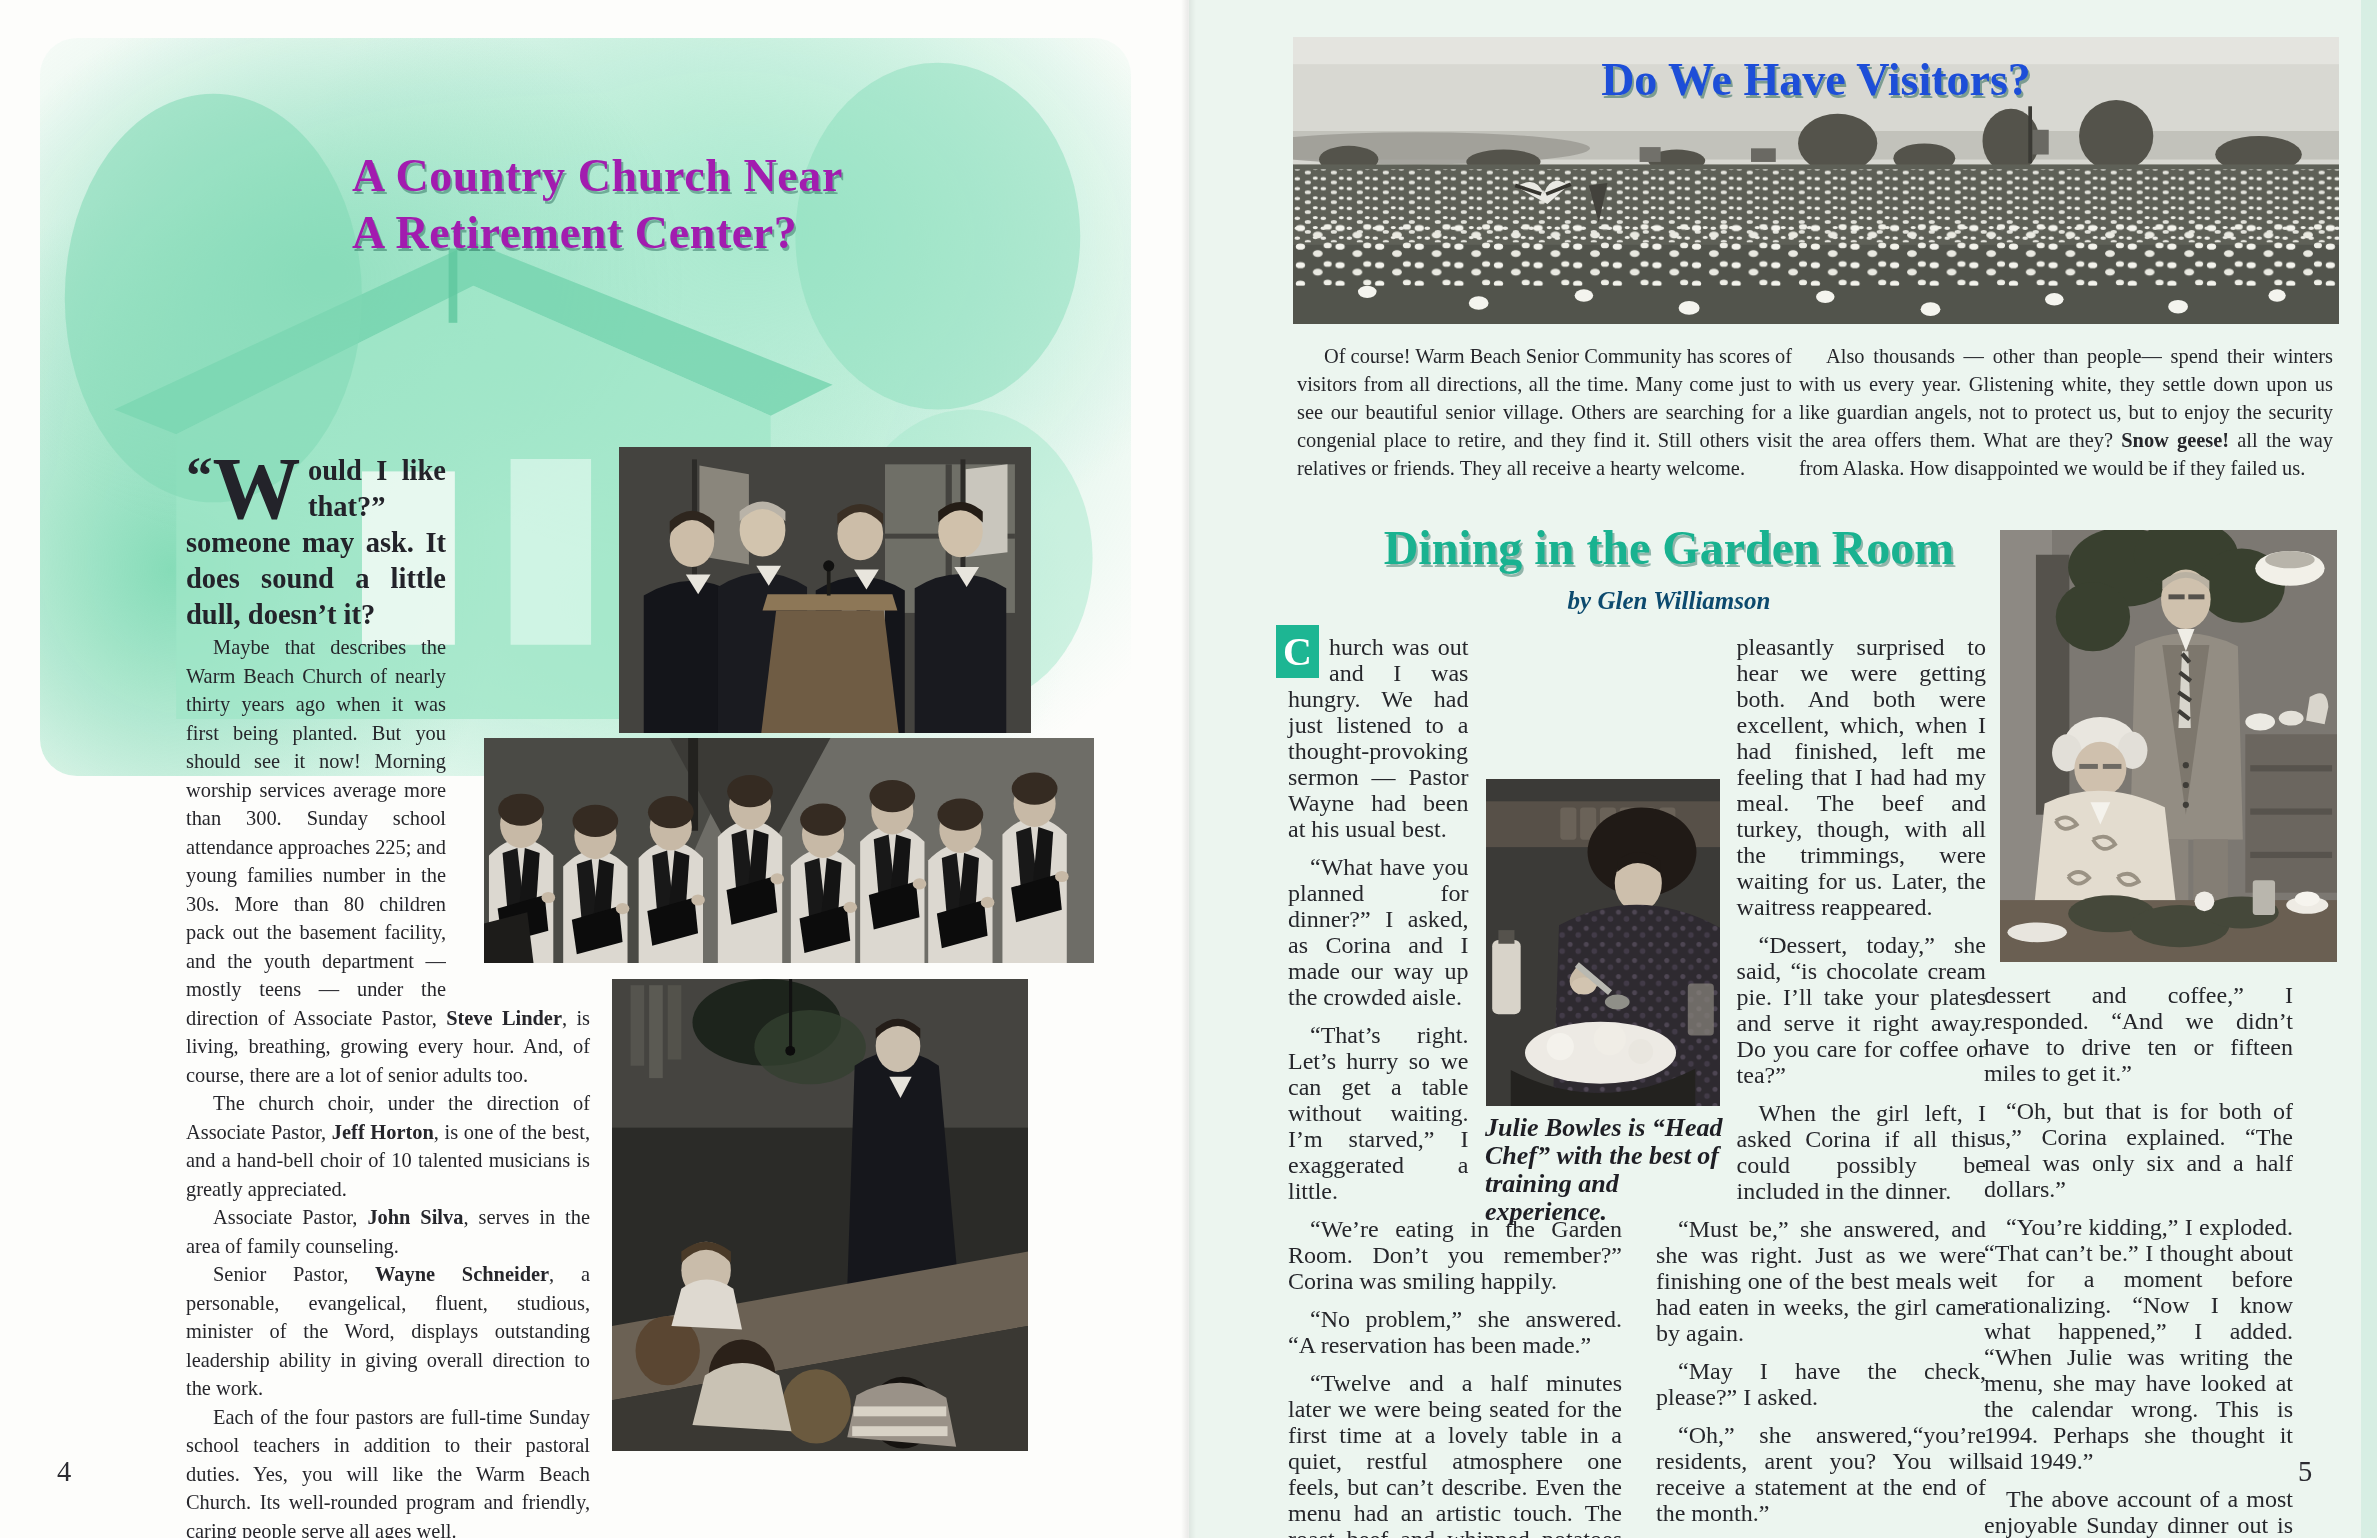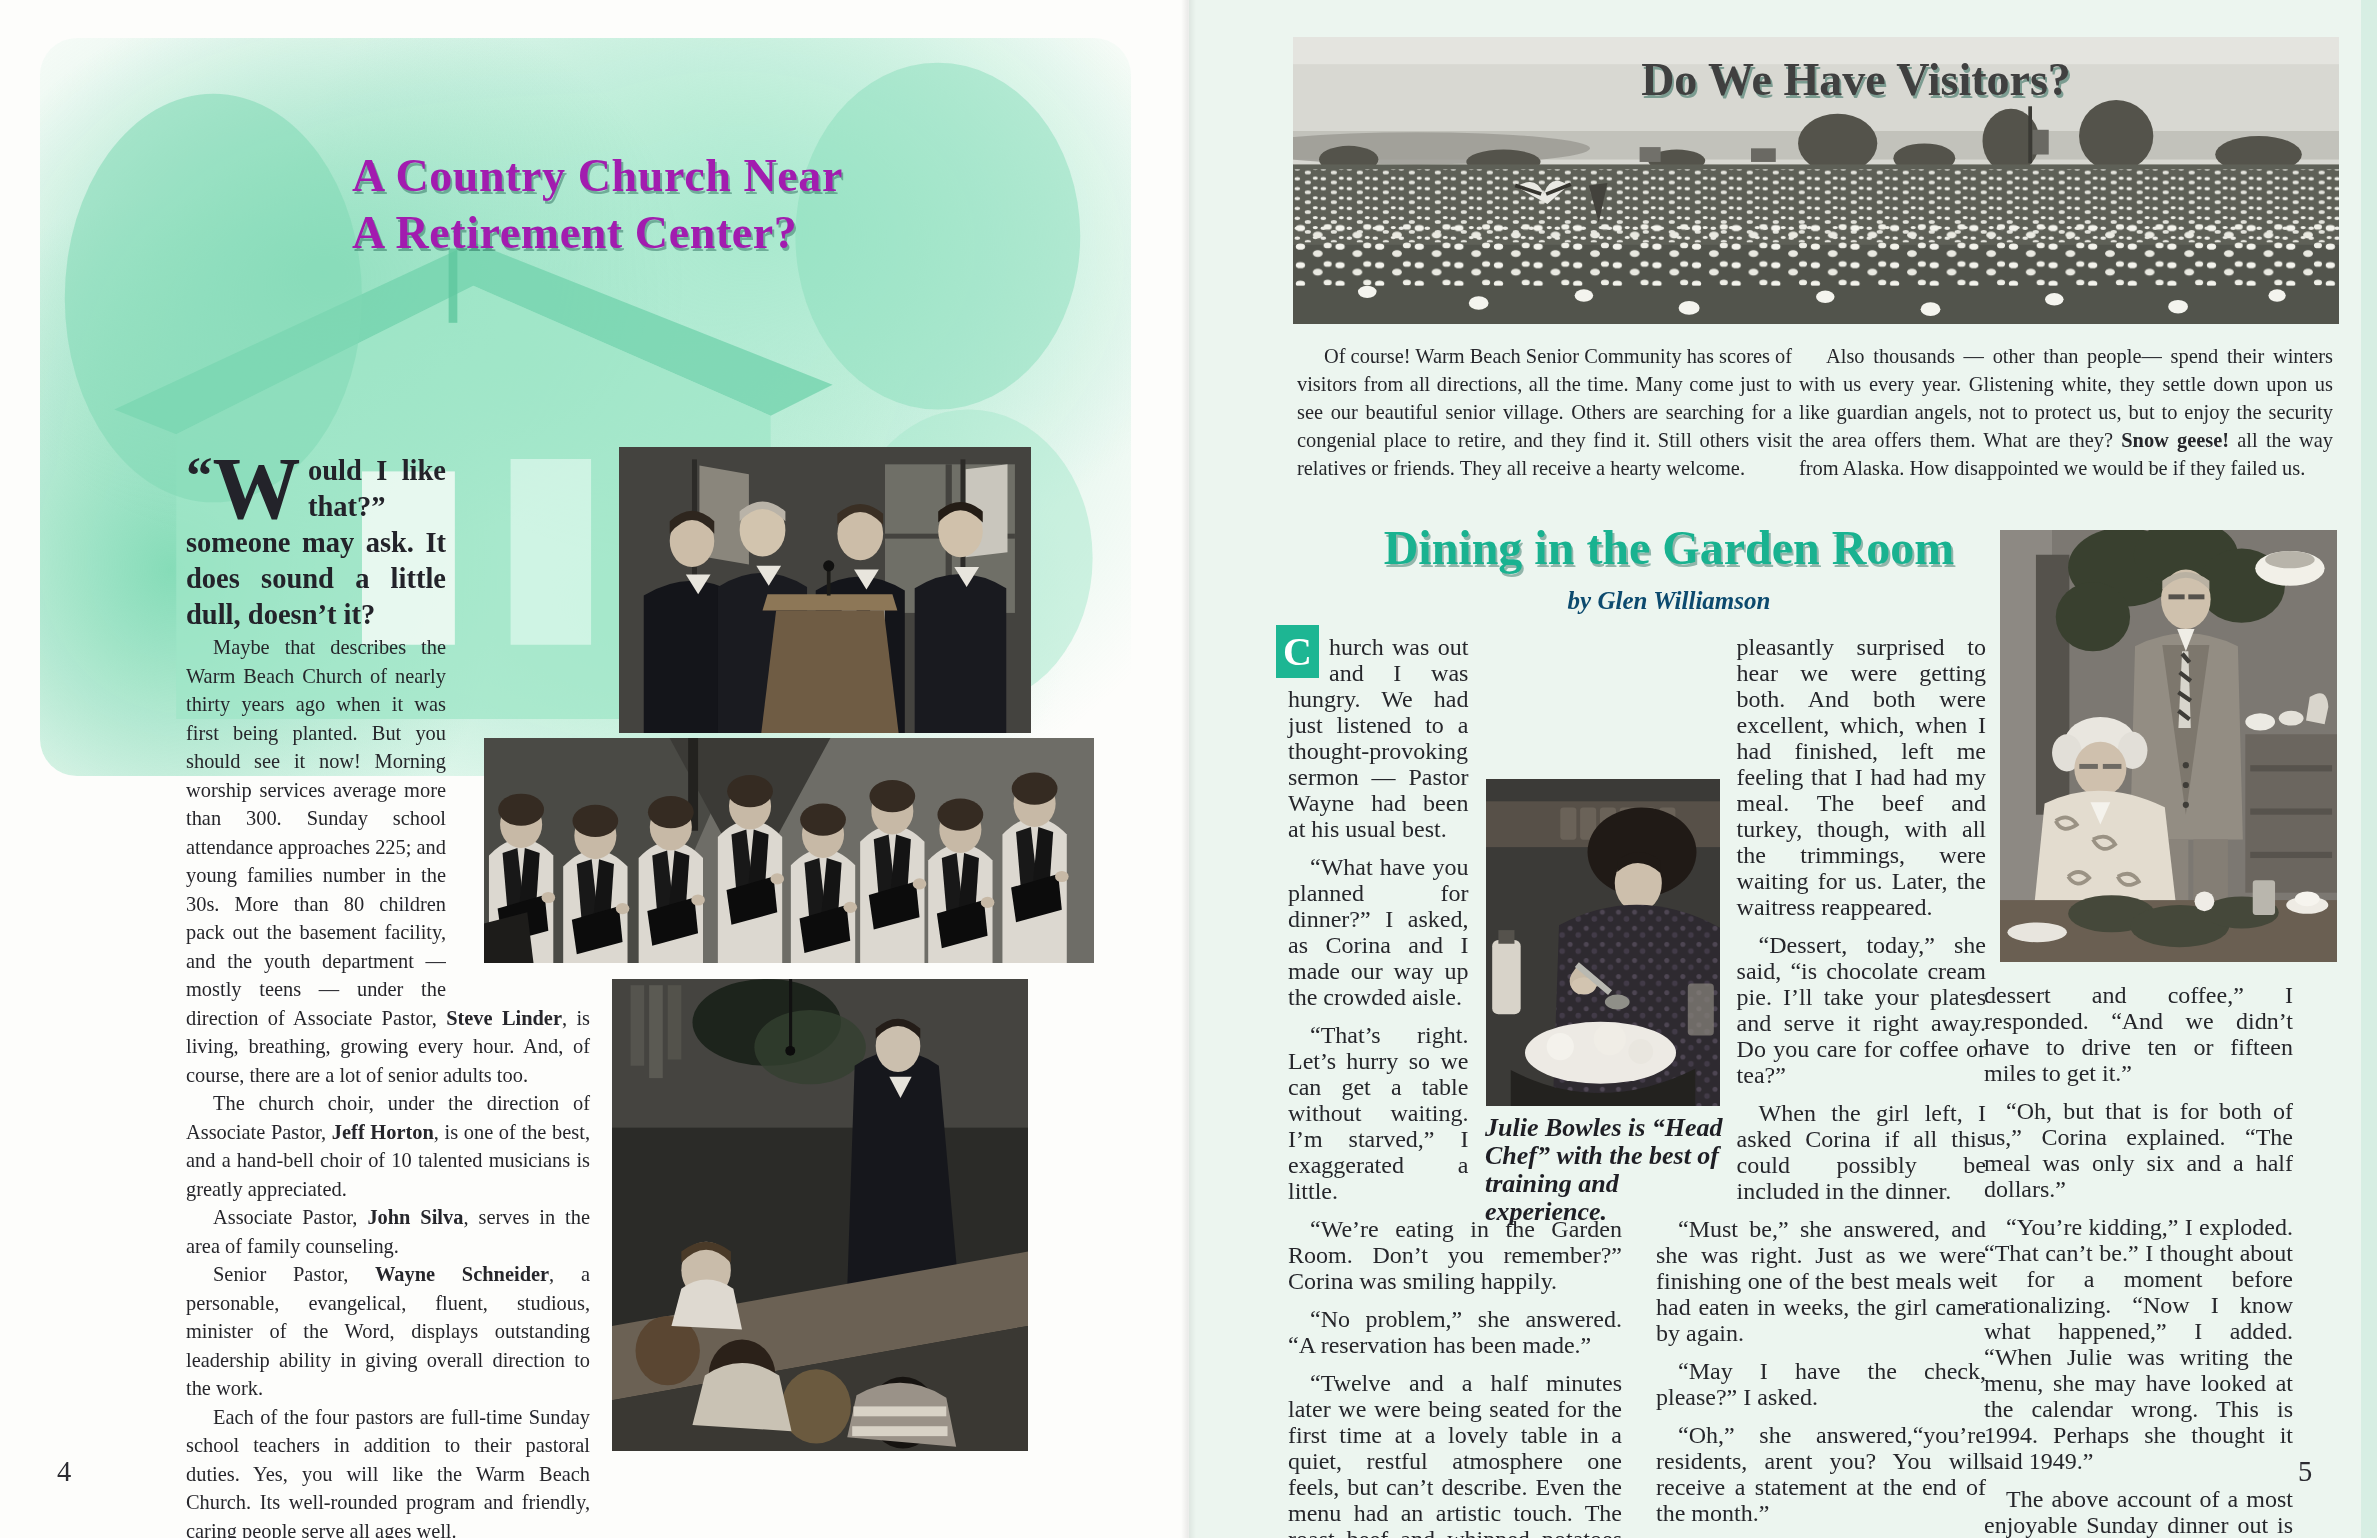--- a/index.html
+++ b/index.html
@@ -31,21 +31,21 @@
   .sp-choir{float:right;width:128px;height:243px;margin:280px 0 8.7px 16px;}
   .photo{position:absolute;z-index:4;}
   .photo svg{display:block;width:100%;height:100%;}
   .pagenum{position:absolute;font-size:28.5px;color:#2b2b31;z-index:6;}
   .pn-4{left:57px;top:1456px;}
   .pn-5{left:2298px;top:1456px;}
 
   
   .geese{position:absolute;left:104px;top:37px;width:1046px;height:287px;z-index:2;}
   .geese-title{position:absolute;left:50%;top:16px;transform:translateX(-50%);white-space:nowrap;
-               font-weight:700;font-size:46px;color:#404040;text-shadow:1.9px 2.5px 0 rgba(10,84,67,.45);margin-left:40px;}
+               font-weight:700;font-size:46px;color:#1d4ed8;text-shadow:1.9px 2.5px 0 rgba(10,84,67,.45);}
   .vis-col{position:absolute;top:342px;margin:0;font-size:20.4px;line-height:28px;text-align:justify;z-index:3;}
   .vis-a{left:108px;width:495px;text-indent:27px;}
   .vis-b{left:610px;width:534px;text-indent:27px;}
   .din-head{position:absolute;left:93px;top:520px;width:774px;text-align:center;z-index:3;
             font-weight:700;font-size:48px;color:#19b290;text-shadow:1.9px 2.5px 0 rgba(10,84,67,.4);margin:0;}
   .din-by{position:absolute;left:93px;top:587px;width:774px;text-align:center;z-index:3;
           font-style:italic;font-weight:700;font-size:25px;color:#0c4a6e;margin:0;}
   .col{position:absolute;top:622px;text-align:justify;z-index:3;}
   .c1{left:87px;width:358px;}
   .c2{left:455px;width:354px;}

